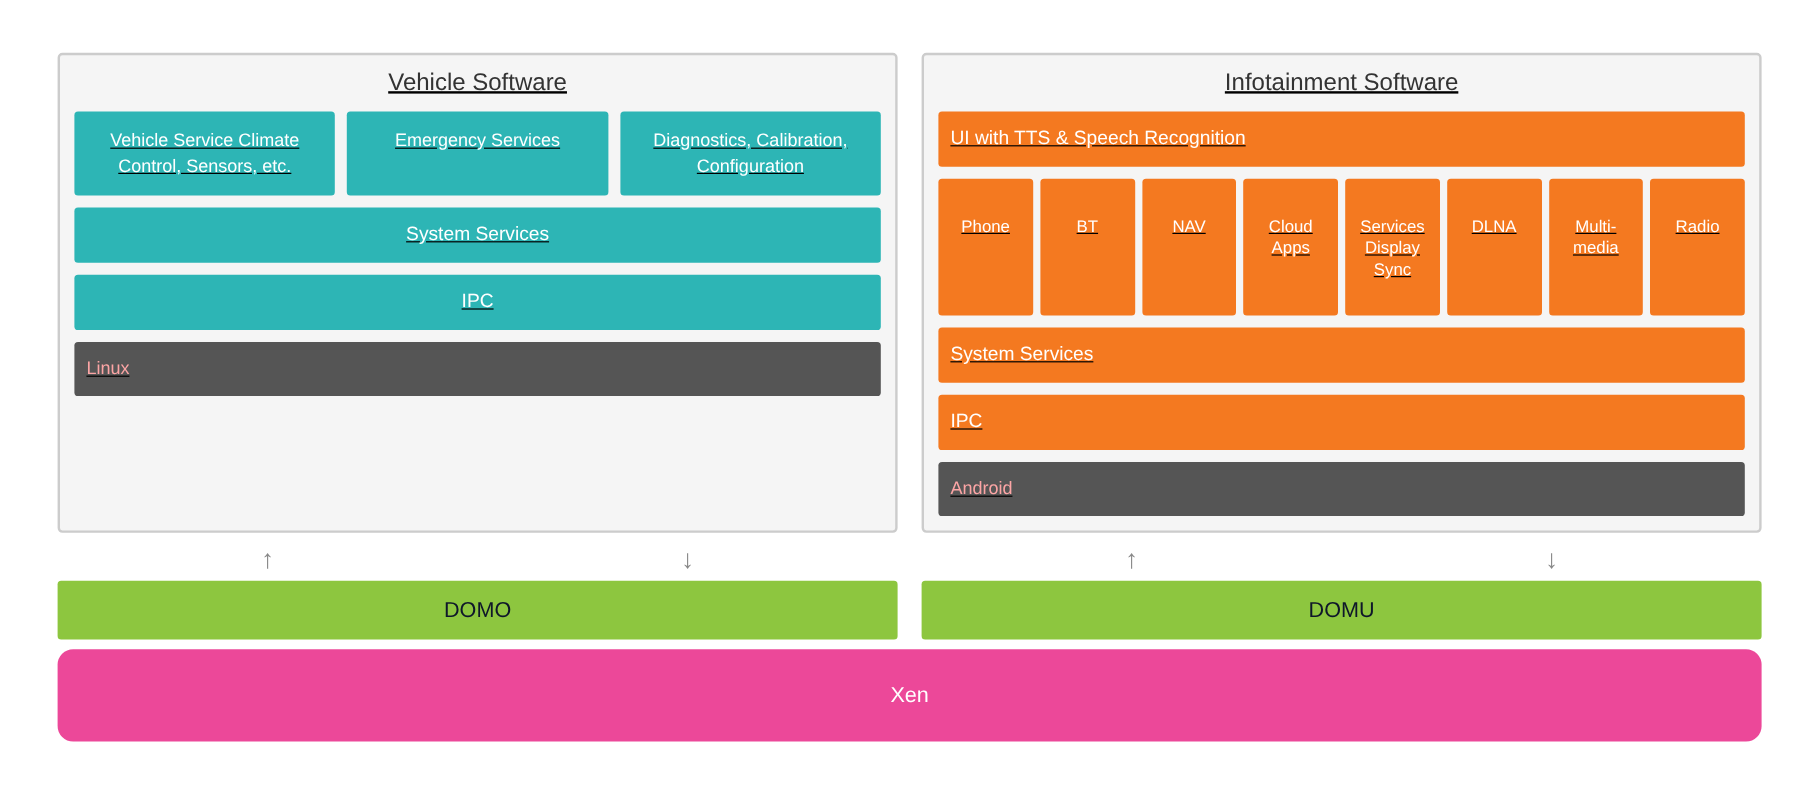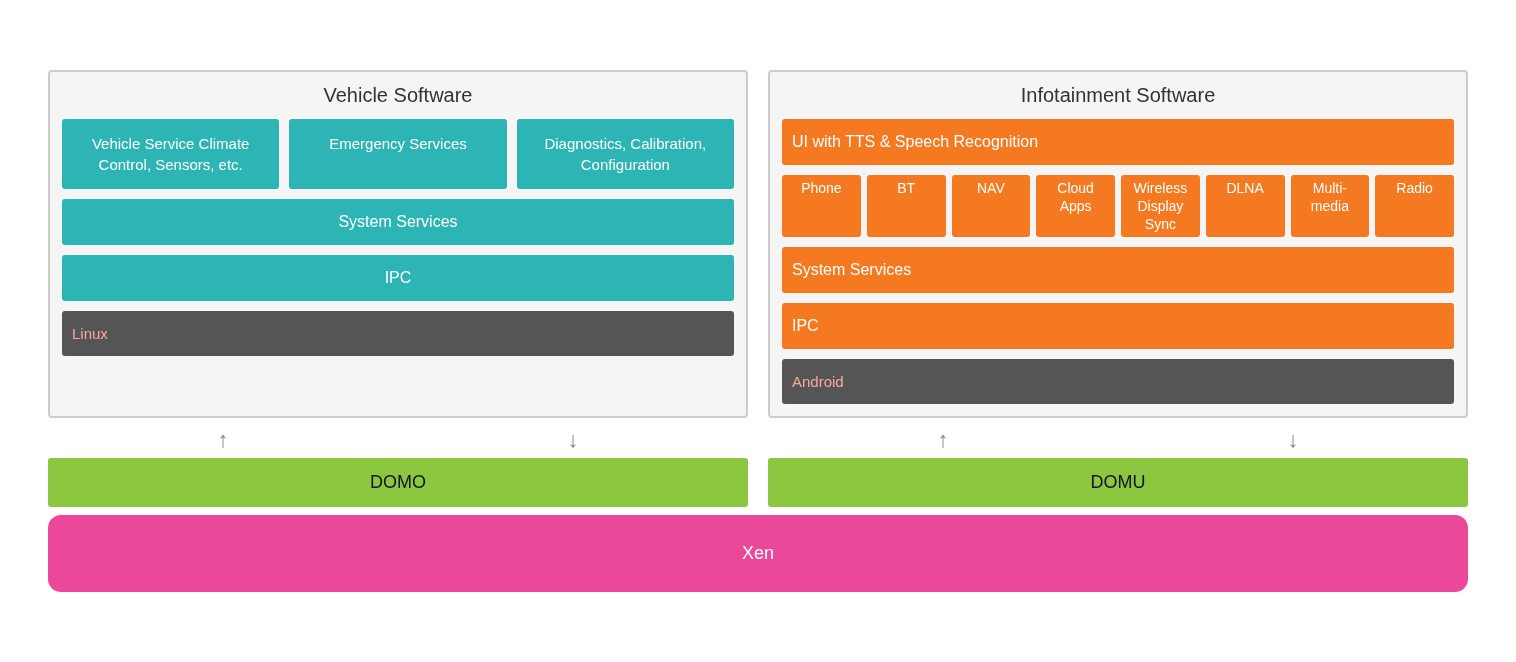--- a/index.html
+++ b/index.html
@@ -21,20 +21,21 @@
       display: flex;
       gap: 20px;
       margin-bottom: 0;
     }
     .panel {
       flex: 1;
       border: 2px solid #ccc;
       border-radius: 4px;
       background: #f5f5f5;
       padding: 12px;
+      text-decoration: underline;
     }
     .panel-title {
       text-align: center;
       font-size: 20px;
       font-weight: normal;
       color: #333;
       margin-bottom: 12px;
     }
     
     .teal-row {
@@ -74,21 +75,21 @@
     }
     .orange-row {
       display: flex;
       gap: 6px;
       margin-bottom: 10px;
     }
     .orange-box {
       background: #f47920;
       color: #fff;
       border-radius: 3px;
-      padding: 4px 6px;
+      padding: 30px 6px;
       text-align: center;
       font-size: 14px;
       line-height: 1.3;
       flex: 1;
     }
     
     .dark-bar {
       background: #555;
       color: #fca5a5;
       border-radius: 3px;
@@ -164,21 +165,21 @@
     </div>
 
     <div class="panel">
       <div class="panel-title">Infotainment Software</div>
       <div class="orange-bar">UI with TTS &amp; Speech Recognition</div>
       <div class="orange-row">
         <div class="orange-box">Phone</div>
         <div class="orange-box">BT</div>
         <div class="orange-box">NAV</div>
         <div class="orange-box">Cloud Apps</div>
-        <div class="orange-box">Wireless Display Sync</div>
+        <div class="orange-box">Services Display Sync</div>
         <div class="orange-box">DLNA</div>
         <div class="orange-box">Multi-media</div>
         <div class="orange-box">Radio</div>
       </div>
       <div class="orange-bar">System Services</div>
       <div class="orange-bar">IPC</div>
       <div class="dark-bar">Android</div>
     </div>
 
   </div>

